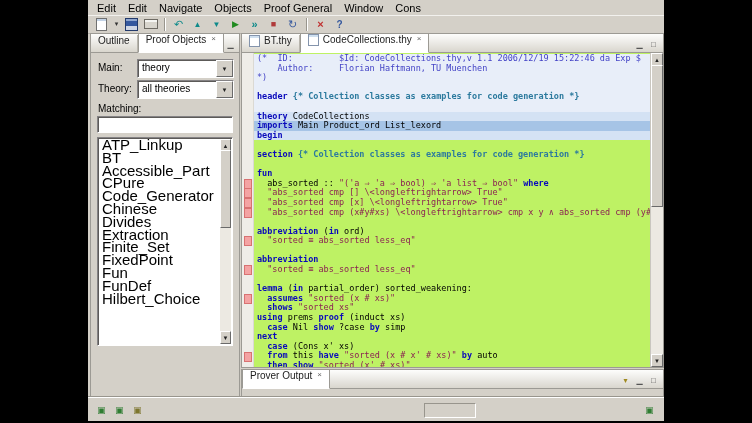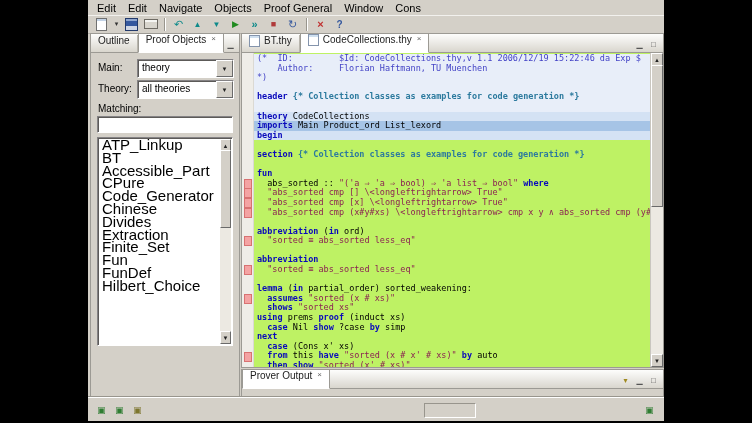--- a/index.html
+++ b/index.html
@@ -170,20 +170,21 @@
         <div class="plist-items">
             <div class="pitem">ATP_Linkup</div>
             <div class="pitem">BT</div>
             <div class="pitem">Accessible_Part</div>
             <div class="pitem">CPure</div>
             <div class="pitem">Code_Generator</div>
             <div class="pitem">Chinese</div>
             <div class="pitem">Divides</div>
             <div class="pitem">Extraction</div>
             <div class="pitem">Finite_Set</div>
+            <div class="pitem">FixedPoint</div>
             <div class="pitem">Fun</div>
             <div class="pitem">FunDef</div>
             <div class="pitem">Hilbert_Choice</div>
           </div>
         <div class="vscroll">
           <div class="sb-arrow">▲</div>
           <div class="sb-thumb" style="top:11px;height:76px"></div>
           <div class="sb-arrow sb-bottom">▼</div>
         </div>
       </div>

